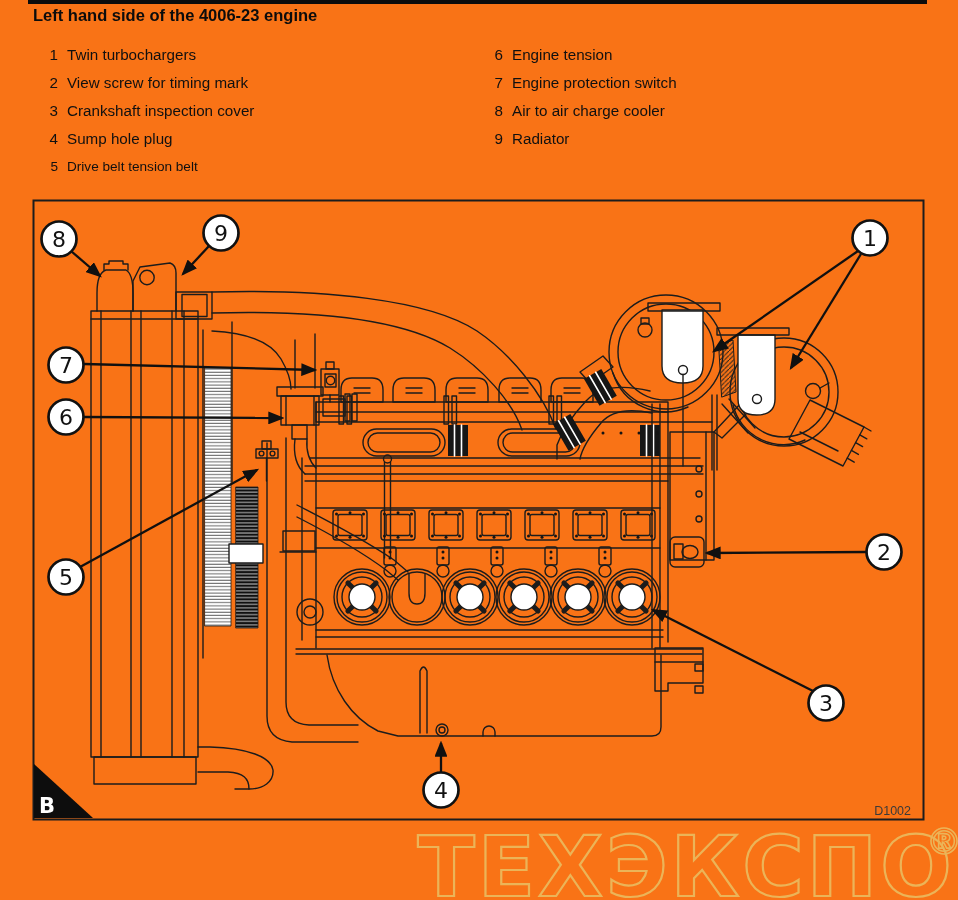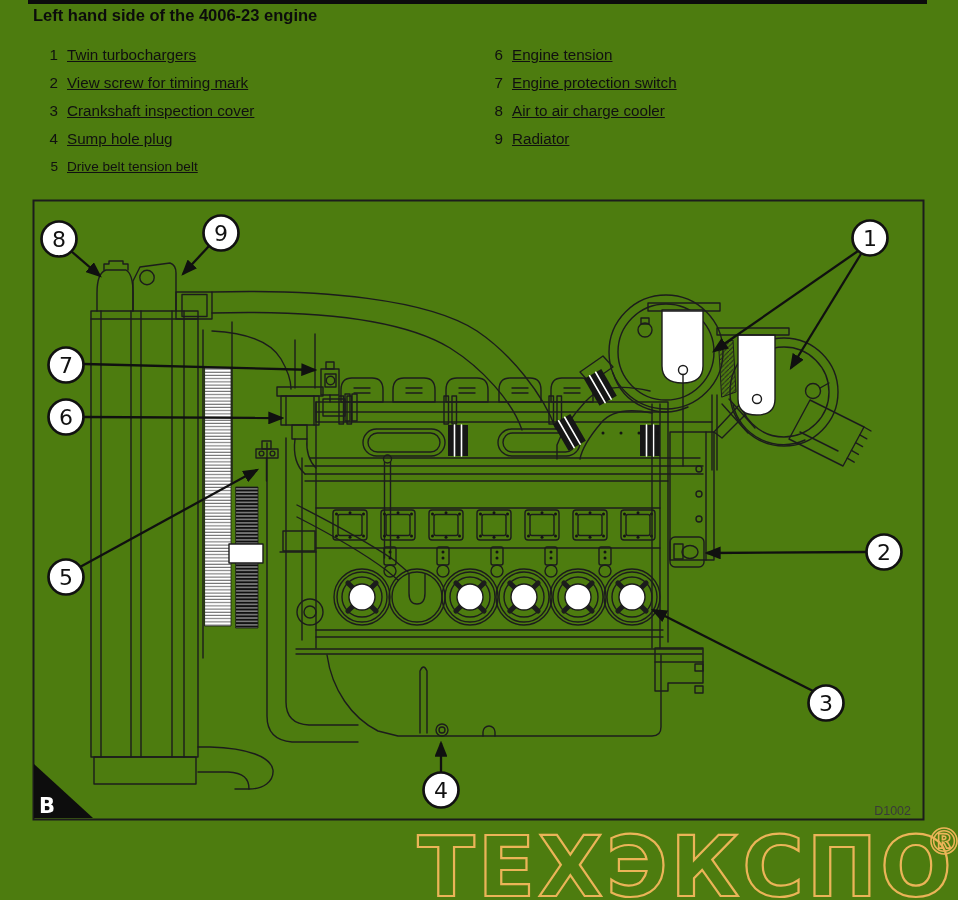--- a/index.html
+++ b/index.html
@@ -1,25 +1,25 @@
 <!DOCTYPE html>
 <html><head>
 <meta charset="utf-8">
 <style>
   html,body{margin:0;padding:0;background:#fff;}
-  .page{position:relative;width:958px;height:900px;overflow:hidden;background:#4d7c0f;
+  .page{position:relative;width:958px;height:900px;overflow:hidden;background:#f97316;
         font-family:"Liberation Sans",sans-serif;color:#101010;}
   .topbar{position:absolute;left:28px;top:0;width:899px;height:4px;background:#0c0c0c;}
   .title{position:absolute;left:33px;top:6px;font-size:16.5px;font-weight:bold;color:#0c0c0c;}
   .legend{position:absolute;top:40px;}
   .legend.left{left:42px;}
   .legend.right{left:487px;}
   .legend .row{display:flex;height:28px;align-items:center;}
   .legend .num{width:16px;text-align:right;margin-right:9px;font-size:15.2px;}
-  .legend .lbl{font-size:15.2px;text-decoration:underline;}
+  .legend .lbl{font-size:15.2px;}
   .legend .row.small .num,.legend .row.small .lbl{font-size:13.6px;}
   svg.diagram{position:absolute;left:0;top:0;}
 </style>
 </head>
 <body>
 
 <div class="page">
 
   <div class="topbar"></div>
   <div class="title">Left hand side of the 4006-23 engine</div>

